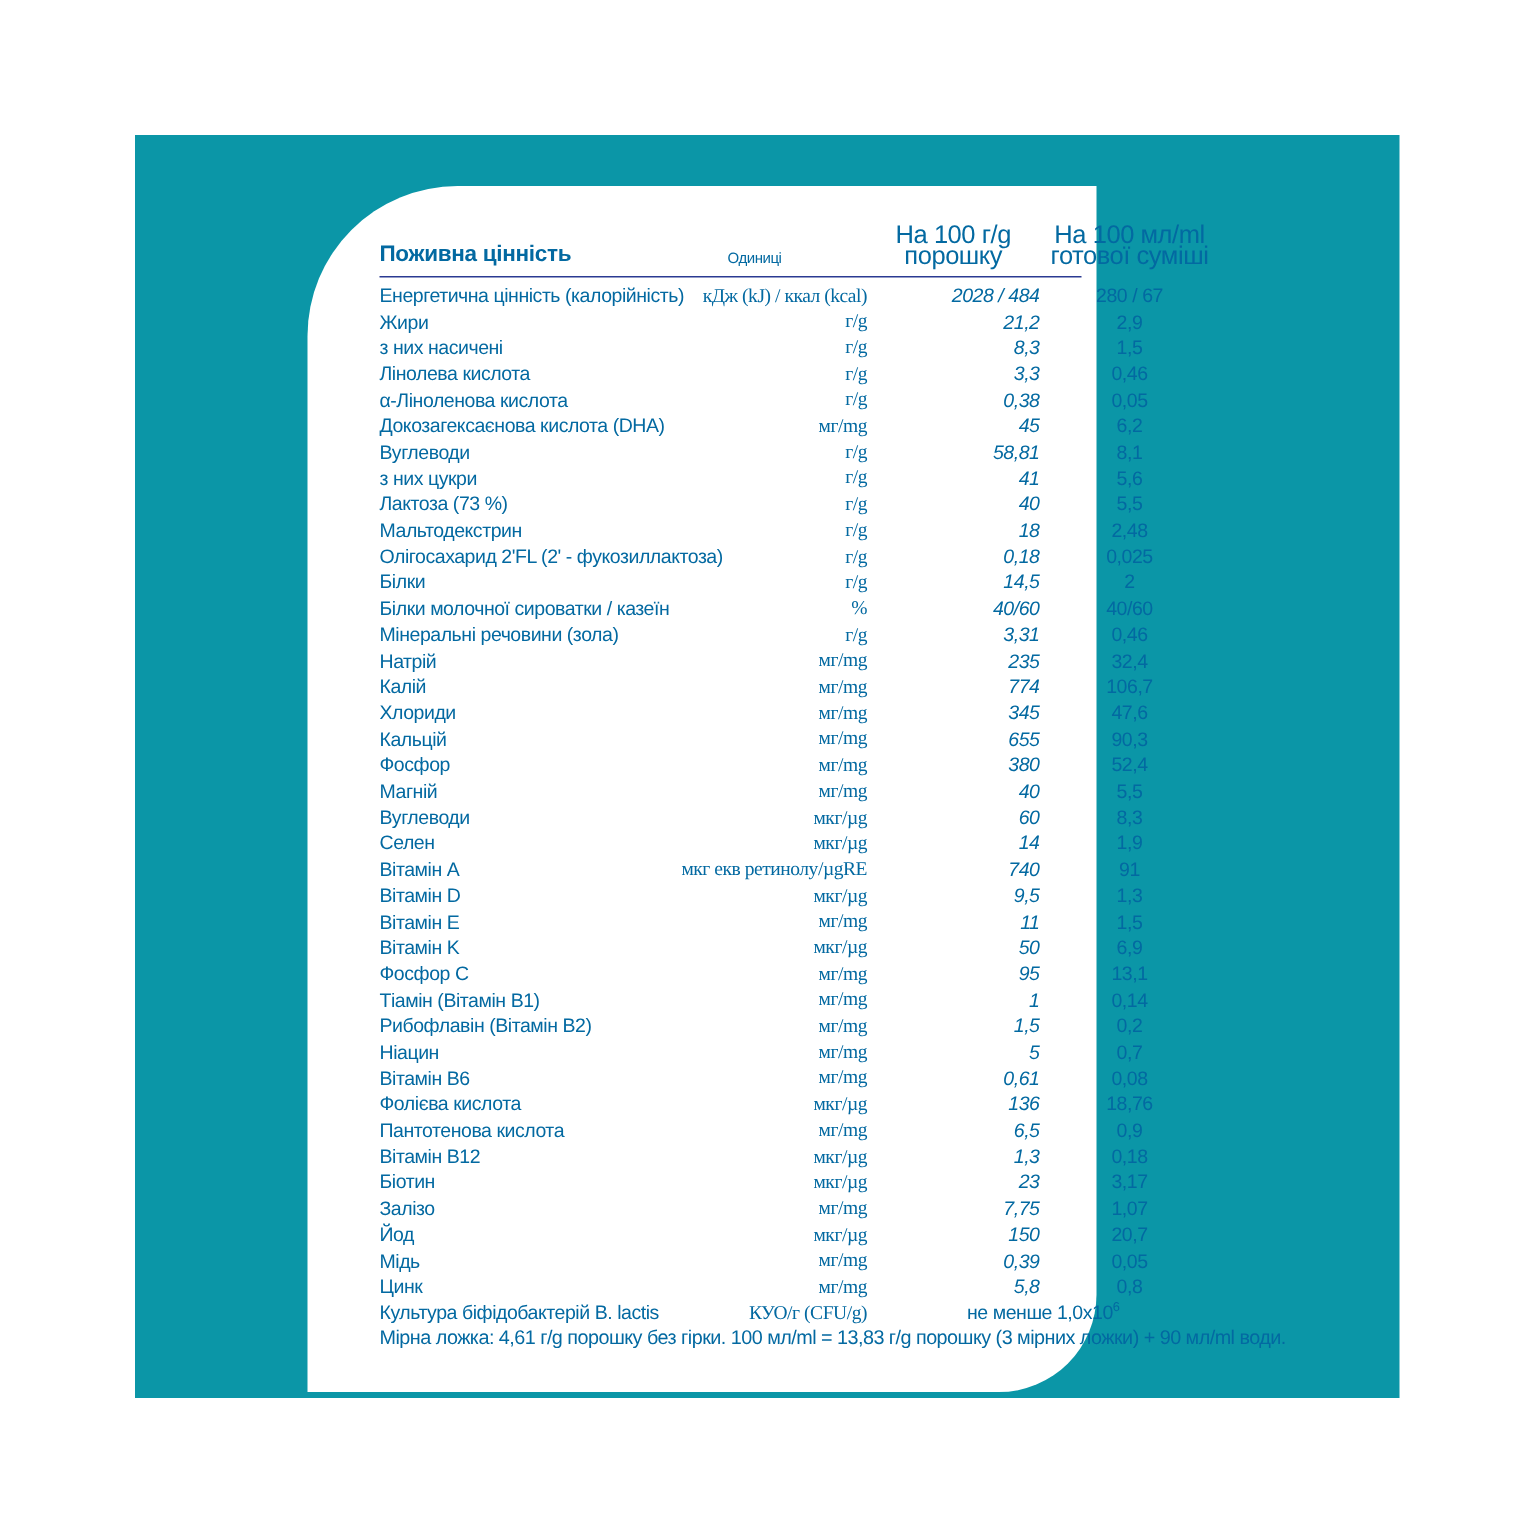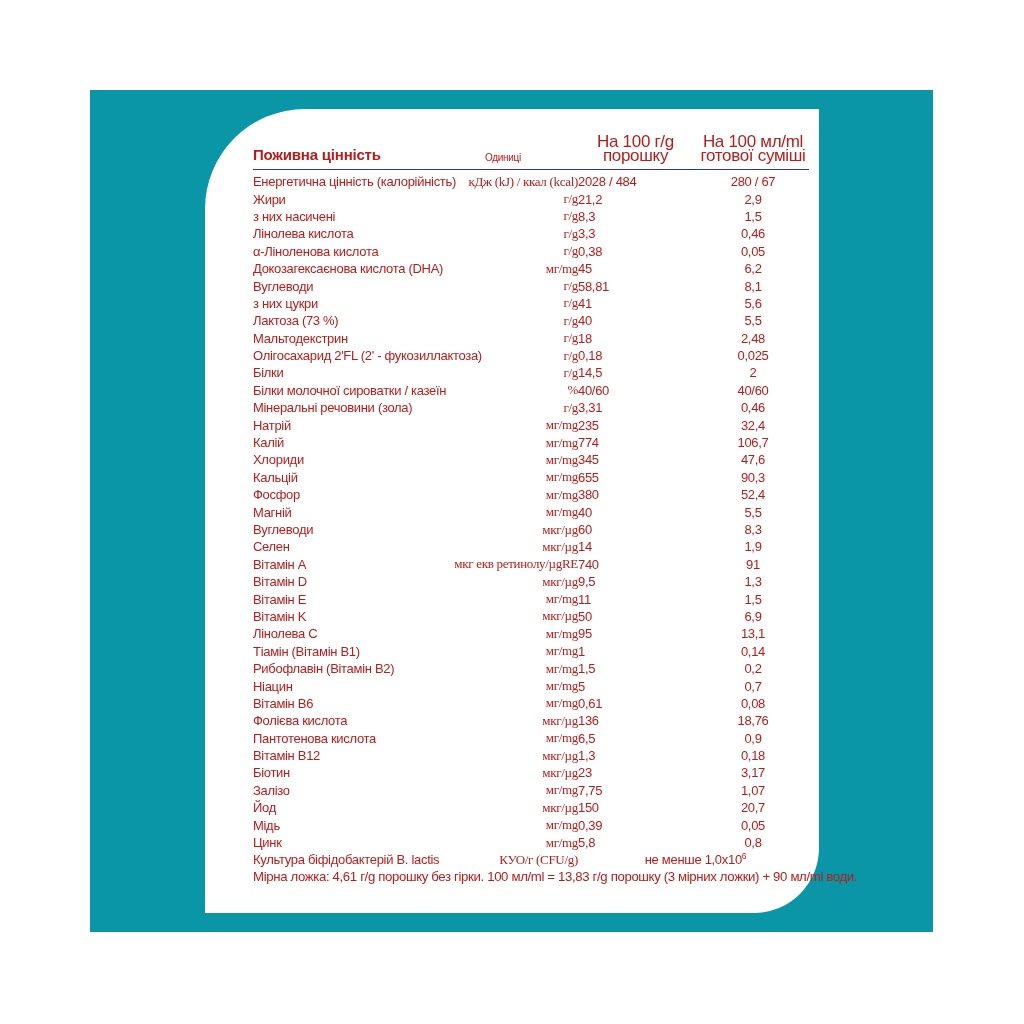--- a/index.html
+++ b/index.html
@@ -15,27 +15,27 @@
     background: #ffffff;
   }
   .teal-panel {
     position: absolute;
     left: 90px; top: 90px;
     width: 843px; height: 842px;
     background: #0b96a7;
   }
   .label-card {
     position: absolute;
-    left: 115px; top: 19px;
-    width: 614px; height: 804px;
+    left: 115px; top: 34px;
+    width: 526px; height: 804px;
     background: #ffffff;
     border-radius: 100px 0 65px 0;
     box-sizing: border-box;
     padding: 16px 10px 0 48px;
-    color: #b91c1c;
+    color: #0369a1;
   }
   .hdr-grid {
     display: grid;
     grid-template-columns: 175px 150px 115px 120px;
     align-items: end;
     height: 38px;
   }
   .hdr-c1 {
     font-size: 15px;
     font-weight: bold;
@@ -65,21 +65,21 @@
     display: grid;
     grid-template-columns: 175px 150px 115px 120px;
     align-items: center;
     height: 17.4px;
     font-size: 13px;
     letter-spacing: -0.3px;
   }
   .trow > span { white-space: nowrap; overflow: visible; }
   .c-name  { text-align: left; }
   .c-unit  { text-align: right; font-family: Liberation Serif, serif; }
-  .c-g     { text-align: left; }
+  .c-g     { text-align: right; font-style: italic; }
   .c-ml    { text-align: center; }
   .c-merged {
     grid-column: 3 / 5;
     text-align: center;
   }
   .c-merged sup {
     font-size: 8.5px;
     vertical-align: super;
     line-height: 0;
   }
@@ -262,21 +262,21 @@
             <span class="c-g">11</span>
             <span class="c-ml">1,5</span>
           </div>
           <div class="trow">
             <span class="c-name">Вітамін K</span>
             <span class="c-unit">мкг/µg</span>
             <span class="c-g">50</span>
             <span class="c-ml">6,9</span>
           </div>
           <div class="trow">
-            <span class="c-name">Лінолева C</span>
+            <span class="c-name">Фосфор C</span>
             <span class="c-unit">мг/mg</span>
             <span class="c-g">95</span>
             <span class="c-ml">13,1</span>
           </div>
           <div class="trow">
             <span class="c-name">Тіамін (Вітамін B1)</span>
             <span class="c-unit">мг/mg</span>
             <span class="c-g">1</span>
             <span class="c-ml">0,14</span>
           </div>

